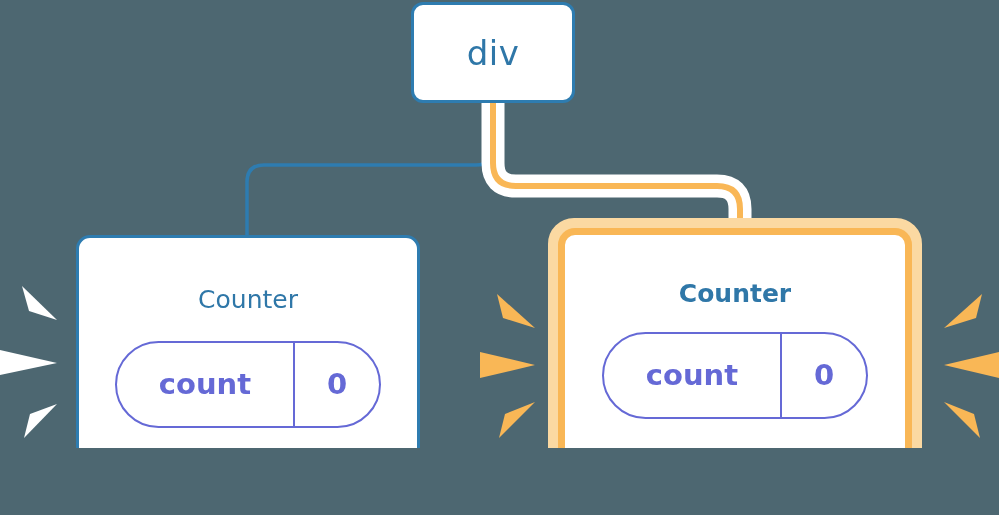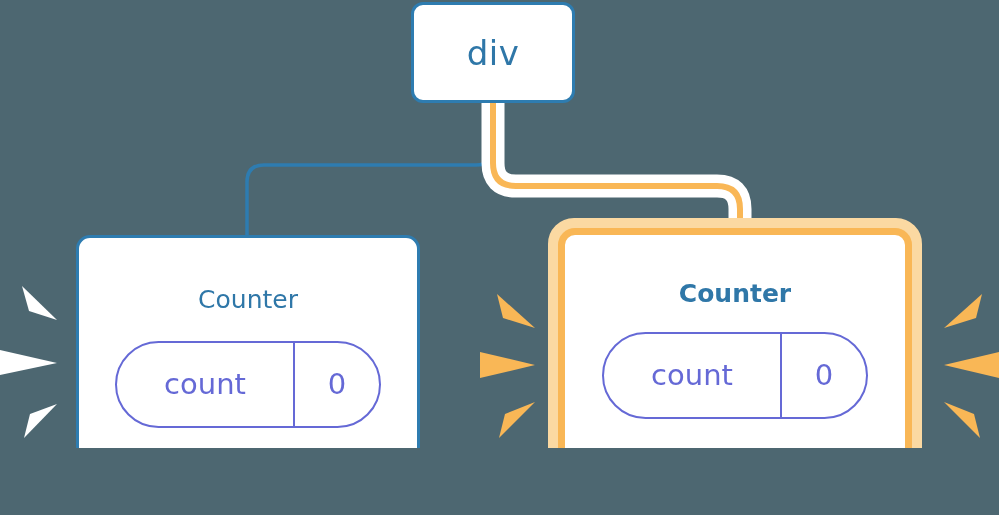--- a/index.html
+++ b/index.html
@@ -109,21 +109,21 @@
     margin-top: 26px;
     width: 262px;
     height: 83px;
   }
   .pill-key, .pill-val {
     display: flex;
     align-items: center;
     justify-content: center;
     color: #6569d6;
     font-size: 29px;
-    font-weight: 400;
+    font-weight: 700;
     line-height: 1;
   }
   .pill-key { flex: 0 0 176px; }
   .pill-val {
     flex: 1 1 auto;
     border-left: 2px solid #6569d6;
   }
 
   
   .sparks {

